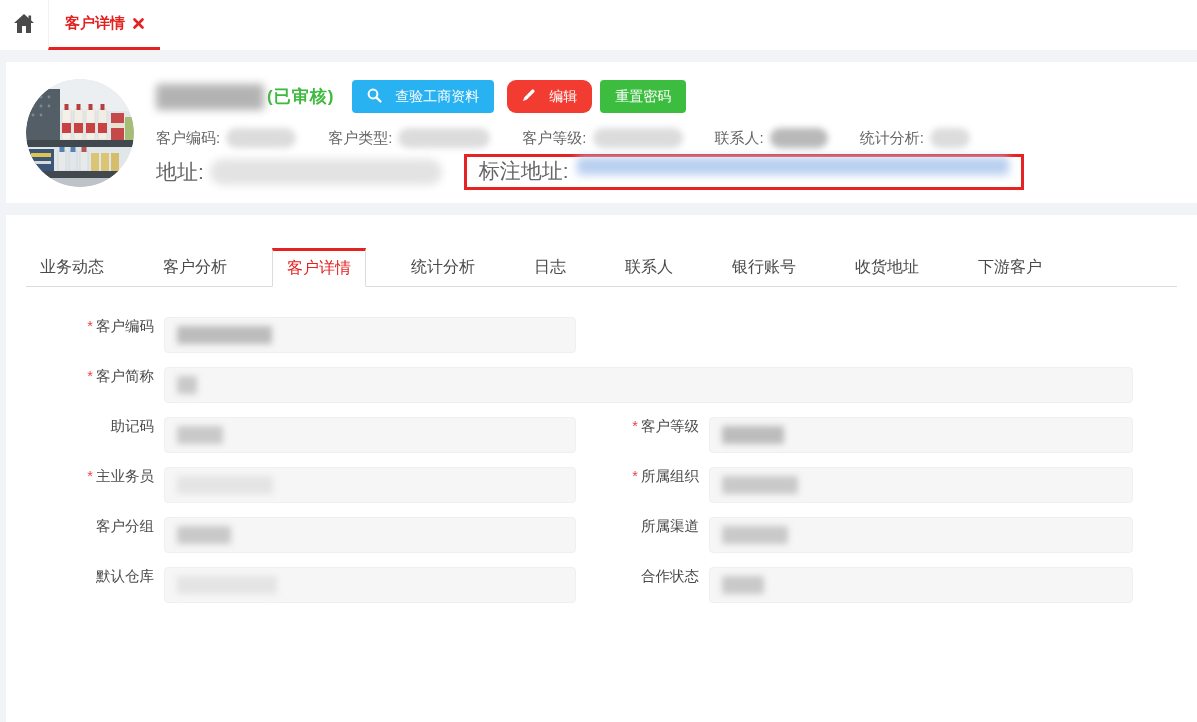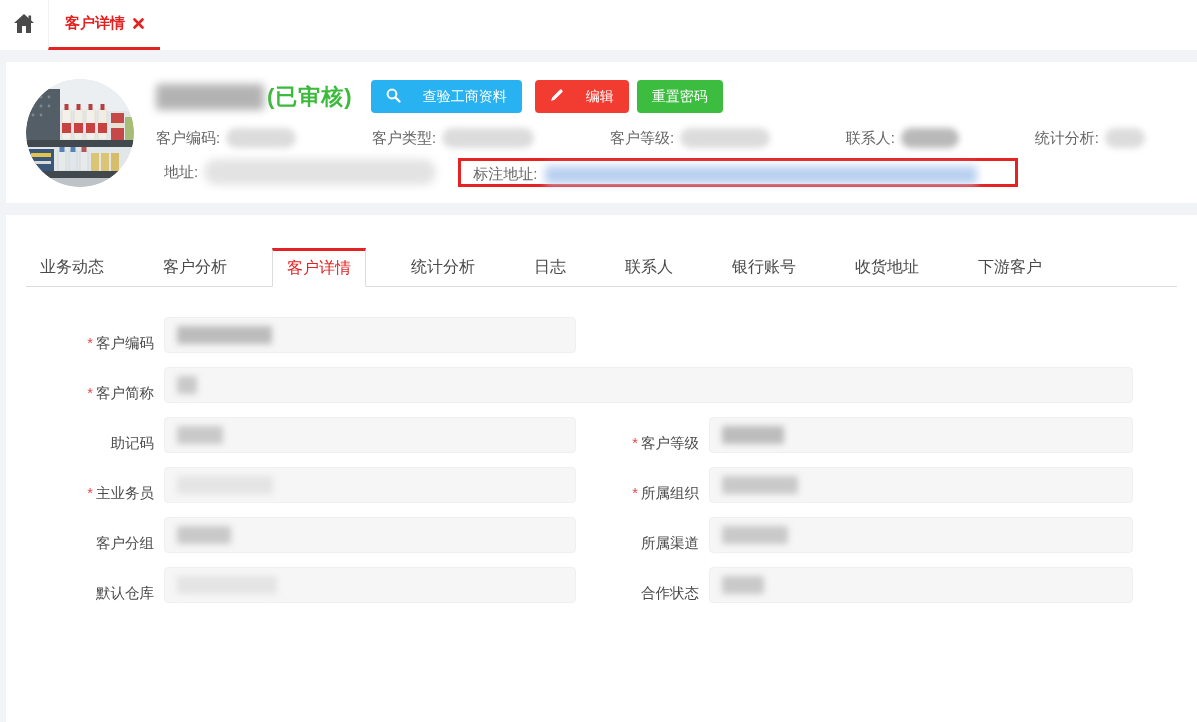--- a/index.html
+++ b/index.html
@@ -20,55 +20,55 @@
   }
   
   .header-card {
     margin:12px 0 0 6px; background:#fff; height:141px;
     padding:14px 20px 0 20px; display:flex; align-items:flex-start;
   }
   .avatar { width:108px; height:108px; border-radius:50%; overflow:hidden; flex-shrink:0; margin-top:3px; cursor:pointer; }
   .header-right { margin-left:22px; flex:1; padding-top:4px; }
   .title-row { display:flex; align-items:center; height:33px; }
   .name-blob { width:108px; height:26px; background:#b3b3b3; border-radius:2px; filter:blur(4px); }
-  .audit-status { font-size:22px; font-weight:bold; color:#3cba3c; margin-left:3px; letter-spacing:1px; }
+  .audit-status { font-size:17px; font-weight:bold; color:#3cba3c; margin-left:3px; letter-spacing:1px; }
   .btn {
     height:33px; border:none; border-radius:4px; color:#fff; font-size:14px;
-    display:flex; align-items:center; padding:0 15px; gap:22px; cursor:pointer;
+    display:flex; align-items:center; padding:0 15px; gap:13px; cursor:pointer;
     font-family:"Liberation Sans", sans-serif;
   }
   .btn-blue  { background:#29b2f2; margin-left:18px; }
-  .btn-red   { background:#f23b31; margin-left:13px; }
+  .btn-red   { background:#f23b31; margin-left:13px;border-radius:9px; }
   .btn-green { background:#3cbd3f; margin-left:8px; }
-  .info-row1 { display:flex; align-items:center; margin-top:15px; font-size:15px; color:#666;justify-content:space-between; }
+  .info-row1 { display:flex; align-items:center; margin-top:15px; font-size:15px; color:#666; }
   .pair { display:flex; align-items:center; margin-right:32px; }
   .pair .vblob { margin-left:6px; height:20px; background:#dcdcdc; border-radius:10px; filter:blur(3px); }
-  .info-row2 { display:flex; align-items:center; margin-top:4px; font-size:15px; color:#666; height:40px;margin-left:8px; }
+  .info-row2 { display:flex; align-items:center; margin-top:4px; font-size:21px; color:#666; height:40px; }
   .addr-blob { margin-left:6px; width:232px; height:26px; background:#e3e3e3; border-radius:13px; filter:blur(4px); }
   .red-box {
-    margin-left:22px; border:3px solid #e62222; height:29px;
-    display:flex; align-items:flex-end; padding:0 12px; width:560px;
+    margin-left:22px; border:3px solid #e62222; height:36px;
+    display:flex; align-items:flex-start; padding:0 12px; width:560px;
   }
   .marked-blob { margin-left:8px; width:432px; height:18px; background:#b9d0f0; border-radius:2px; filter:blur(4px); }
   
   .main-card { margin:12px 0 0 6px; background:#fff; height:507px; padding-top:33px; }
   .tabs {
     margin:0 20px; display:flex; align-items:stretch; height:39px;
     border-bottom:1px solid #dcdcdc; font-size:16px; color:#4a4a4a;gap:22px;
   }
   .tab { display:flex; align-items:center; padding:0 14px; margin-right:9px; cursor:pointer; }
   .tab.active {
     background:#fff; color:#e42222;
     border:1px solid #dcdcdc; border-top:3px solid #e42222; border-bottom:1px solid #fff;
     margin-bottom:-1px;
   }
   
   .form { margin-top:30px; font-size:14.5px; }
   .frow { display:flex; align-items:center; margin-bottom:14px; height:36px; }
-  .fg { display:flex; align-items:flex-end;border-radius:11px; }
+  .fg { display:flex; align-items:flex-start;border-radius:11px; }
   .flabel { text-align:right; padding-right:10px; color:#4a4a4a; white-space:nowrap; }
   .fl1 { width:158px; }
   .fl2 { width:133px; }
   .req { color:#e64545; margin-right:3px; }
   .finput {
     background:#f6f6f7; border:1px solid #f0f0f1; border-radius:4px;
     height:36px; display:flex; align-items:center; padding:0 12px; cursor:text;
   }
   .w-half  { width:412px; }
   .w-half2 { width:424px; }

